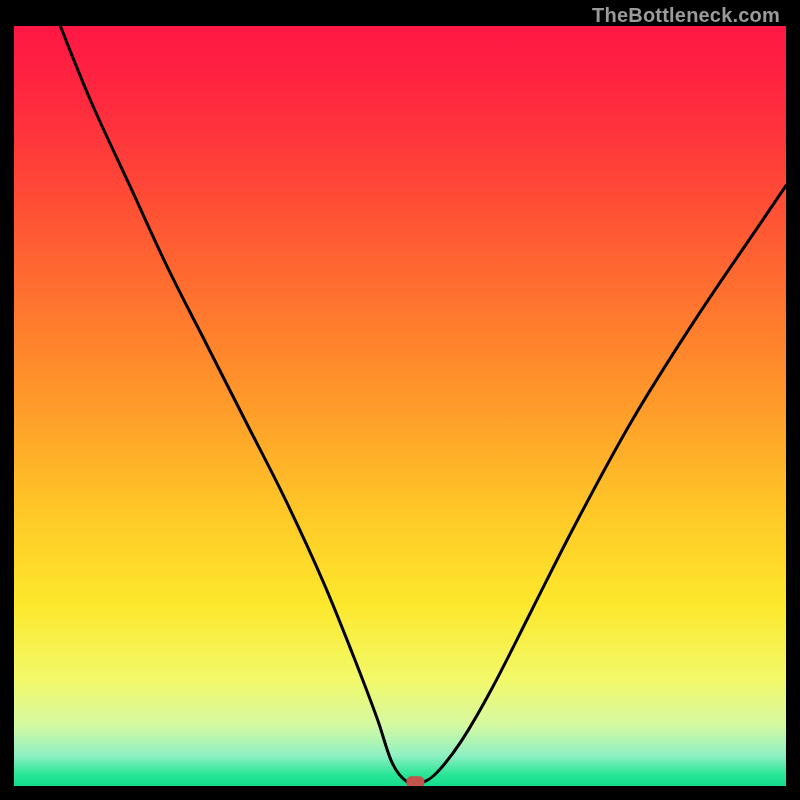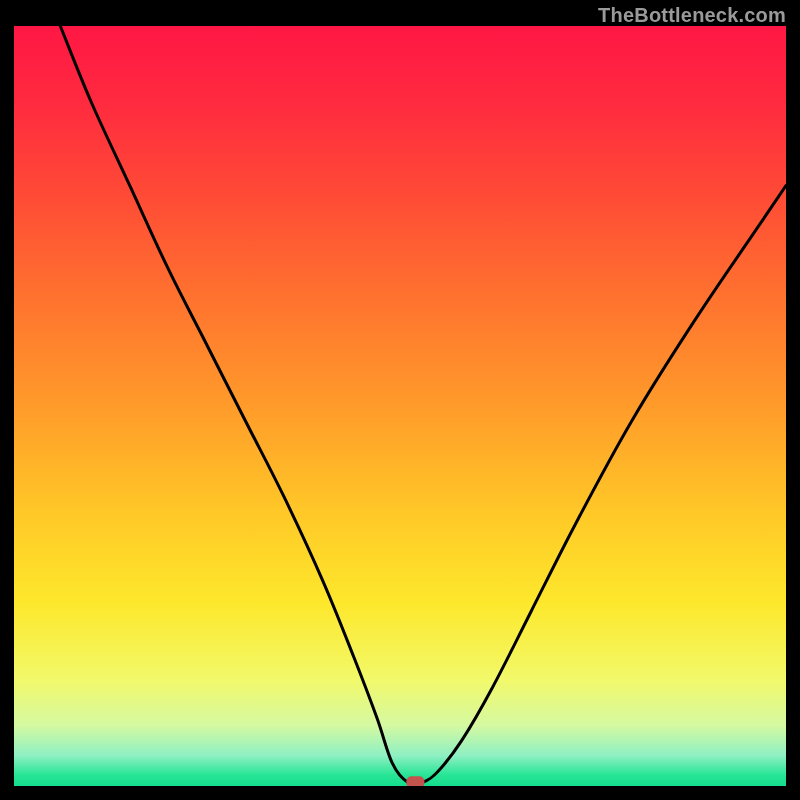--- a/index.html
+++ b/index.html
@@ -20,21 +20,21 @@
     position: absolute;
     left: 14px;
     top: 26px;
     width: 772px;
     height: 760px;
     overflow: hidden;
   }
   .attribution {
     position: absolute;
     top: 4px;
-    right: 14px;
+    right: 20px;
     color: #9a9a9a;
     font-family: Arial, Helvetica, sans-serif;
     font-size: 20px;
     font-weight: 600;
     letter-spacing: 0.2px;
   }
   svg {
     display: block;
   }
   .marker {

